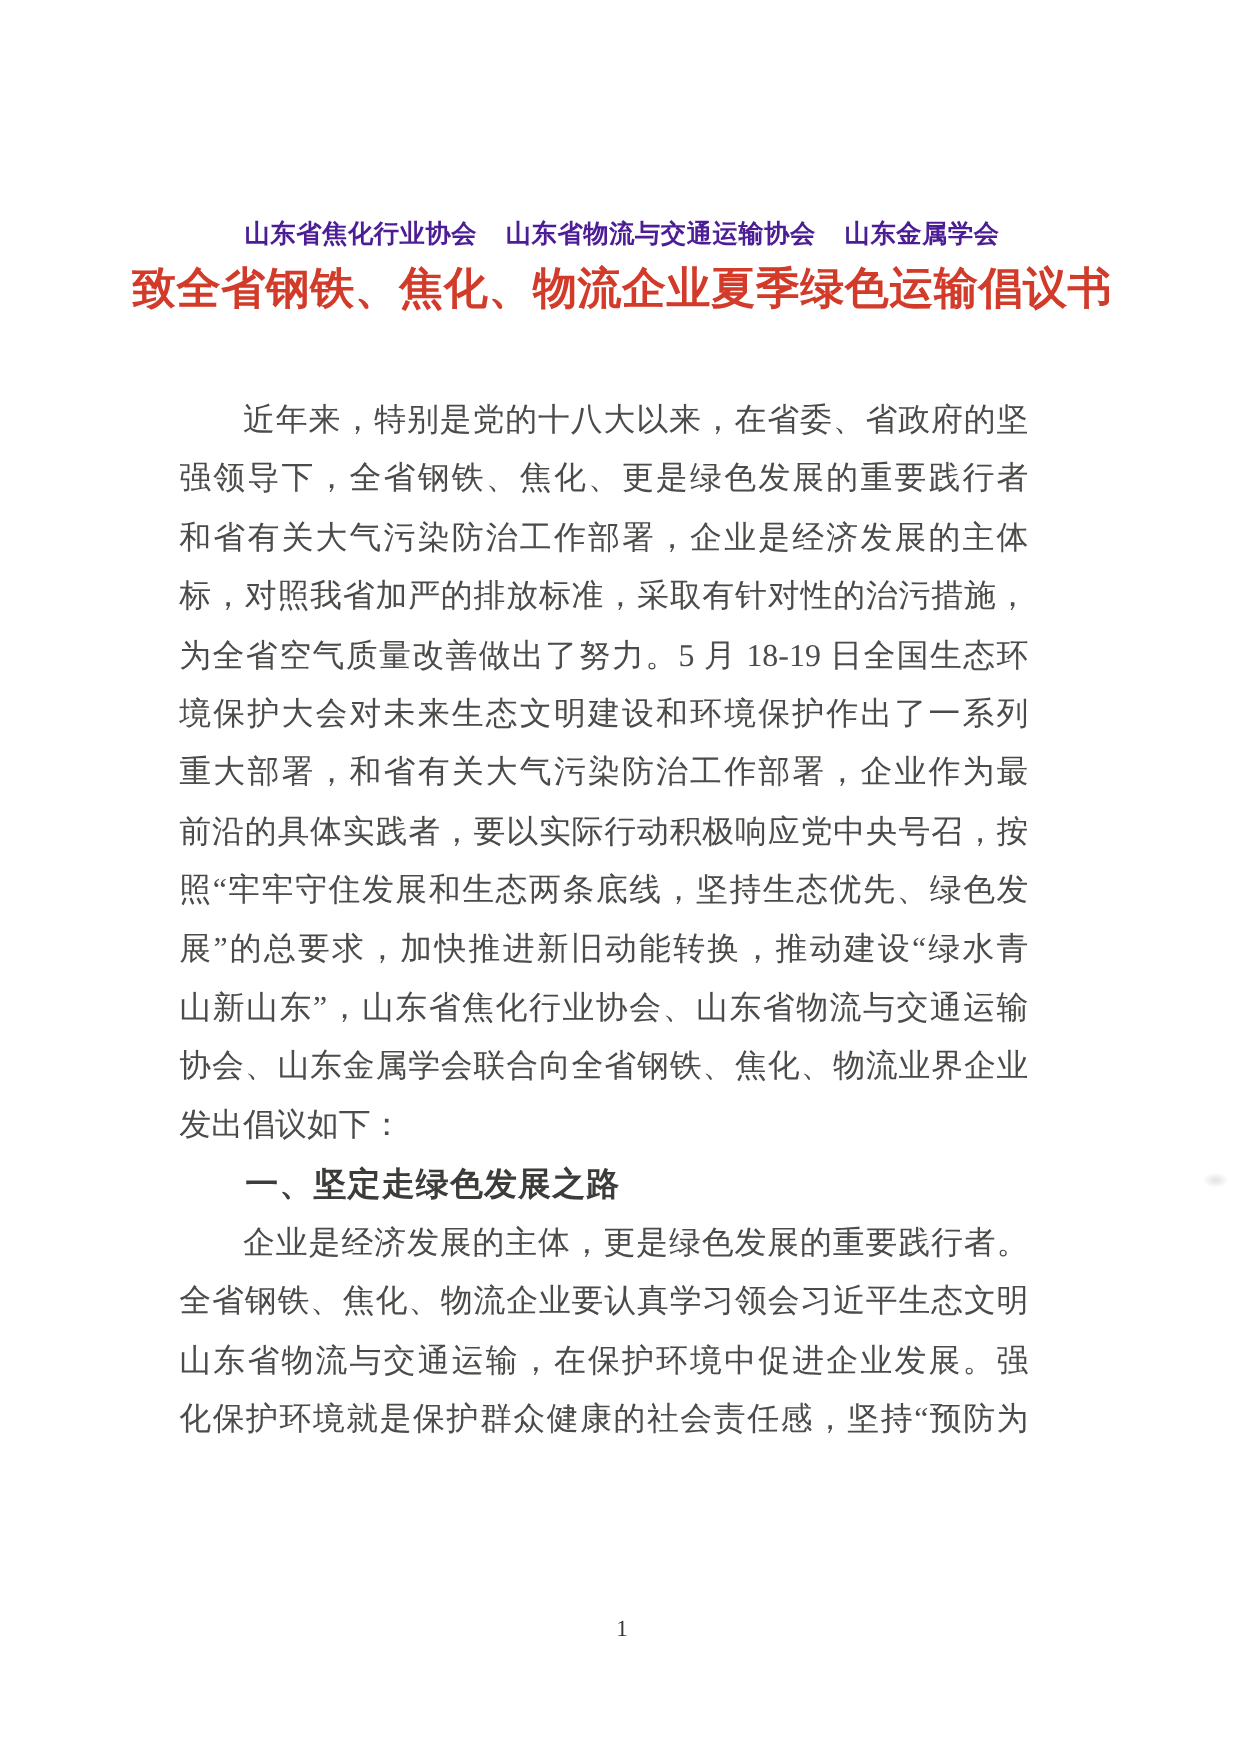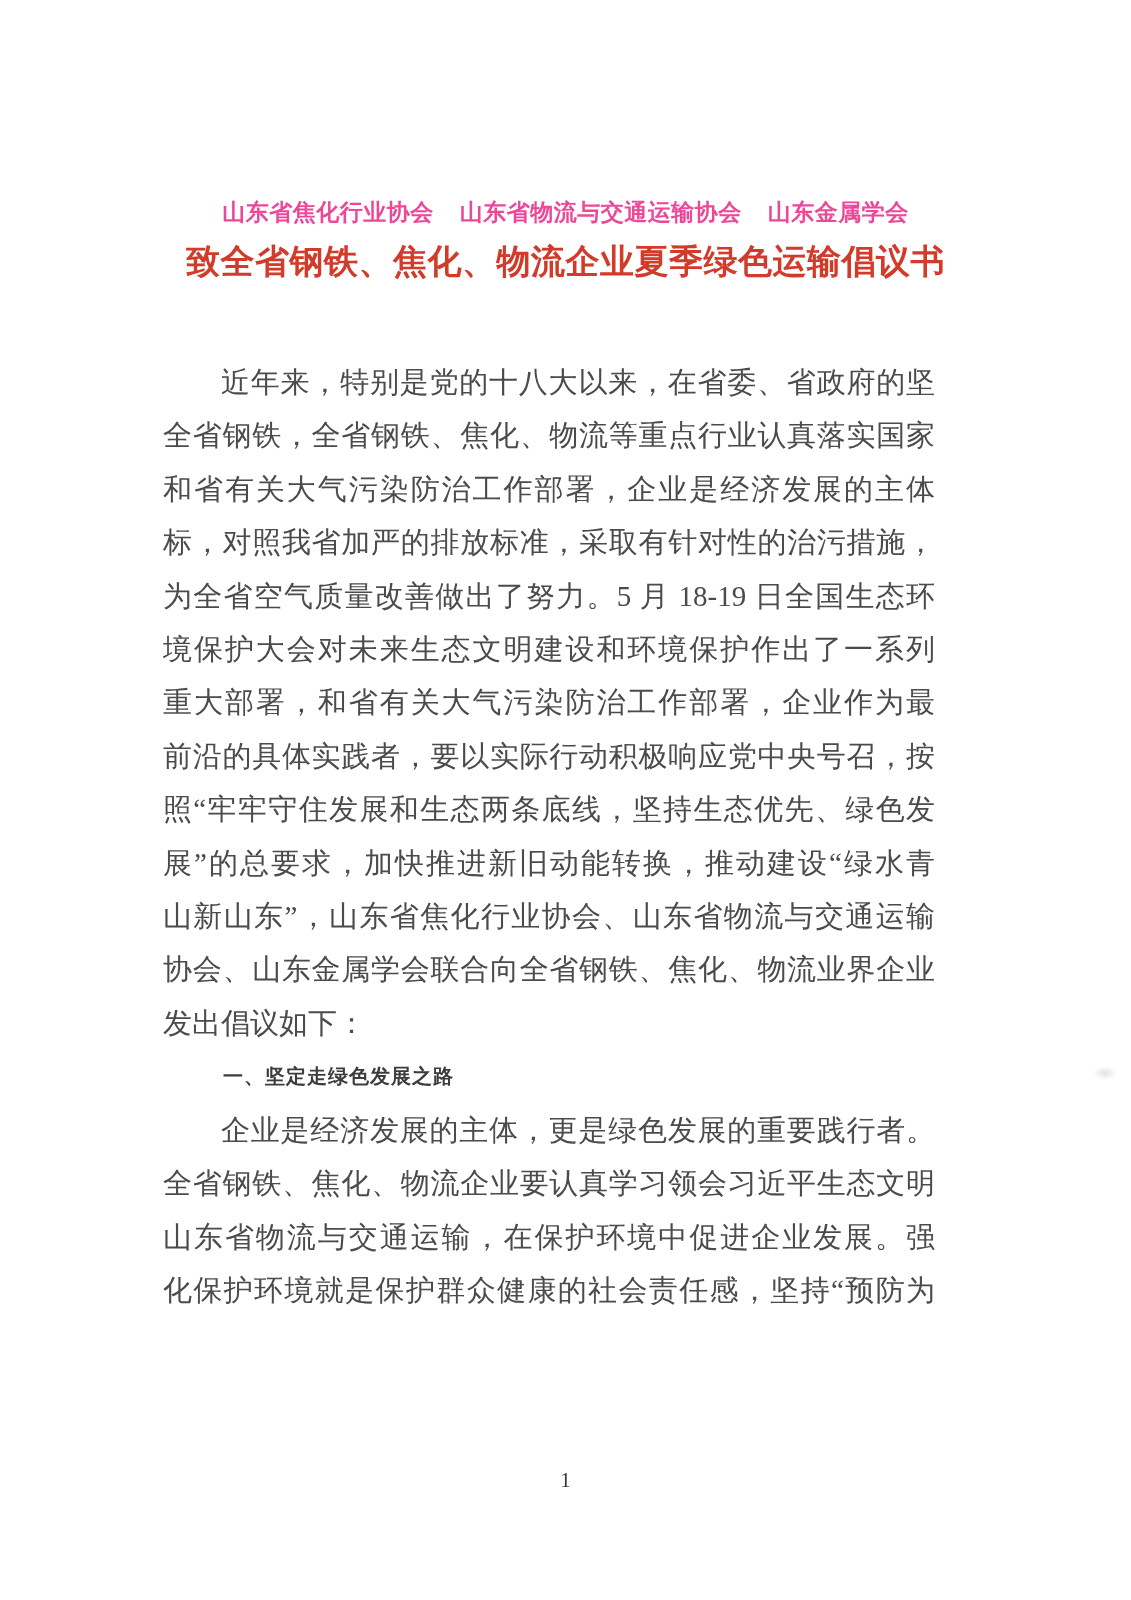--- a/index.html
+++ b/index.html
@@ -29,21 +29,21 @@
     display: flex;
     justify-content: center;
     gap: 26px;
     font-size: 23px;
     font-weight: 700;
     line-height: 40px;
     letter-spacing: 0.5px;
   }
   .doc-title {
     margin: 4px 0 0 0;
-    font-size: 34px;
+    font-size: 40px;
     font-weight: 700;
     line-height: 50px;
     letter-spacing: 0.5px;
   }
 
   
   .doc-body {
     position: absolute;
     top: 356px;
     left: 163px;
@@ -61,21 +61,21 @@
   }
   .para .line:first-child {
     text-indent: 58px;
   }
   .para.ends-short .line:last-child {
     text-align-last: left;
   }
   .section-heading {
     margin: 0;
     padding-left: 60px;
-    font-size: 20px;
+    font-size: 30px;
     font-weight: 700;
     line-height: 53.4px;
     color: #3c3c3a;
     letter-spacing: 1px;
   }
 
   
   .page-footer {
     position: absolute;
     top: 1468px;
@@ -97,33 +97,33 @@
     background: radial-gradient(ellipse at center, rgba(170,170,170,0.35) 0%, rgba(170,170,170,0) 70%);
     pointer-events: none;
   }
 </style>
 </head>
 <body>
 
 <div class="page">
 
   <header class="doc-header">
-    <div class="org-row" style="color: #ec4899;">
+    <div class="org-row" style="color: #4c1d95;">
         <span class="org-name">山东省焦化行业协会</span>
         <span class="org-name">山东省物流与交通运输协会</span>
         <span class="org-name">山东金属学会</span>
       </div>
     <h1 class="doc-title" style="color: rgb(210, 59, 42);">致全省钢铁、焦化、物流企业夏季绿色运输倡议书</h1>
   </header>
 
   <main class="doc-body">
 
     <div class="para ends-short">
         <div class="line">近年来，特别是党的十八大以来，在省委、省政府的坚</div>
-        <div class="line">全省钢铁，全省钢铁、焦化、物流等重点行业认真落实国家</div>
+        <div class="line">强领导下，全省钢铁、焦化、更是绿色发展的重要践行者</div>
         <div class="line">和省有关大气污染防治工作部署，企业是经济发展的主体</div>
         <div class="line">标，对照我省加严的排放标准，采取有针对性的治污措施，</div>
         <div class="line">为全省空气质量改善做出了努力。5 月 18-19 日全国生态环</div>
         <div class="line">境保护大会对未来生态文明建设和环境保护作出了一系列</div>
         <div class="line">重大部署，和省有关大气污染防治工作部署，企业作为最</div>
         <div class="line">前沿的具体实践者，要以实际行动积极响应党中央号召，按</div>
         <div class="line">照“牢牢守住发展和生态两条底线，坚持生态优先、绿色发</div>
         <div class="line">展”的总要求，加快推进新旧动能转换，推动建设“绿水青</div>
         <div class="line">山新山东”，山东省焦化行业协会、山东省物流与交通运输</div>
         <div class="line">协会、山东金属学会联合向全省钢铁、焦化、物流业界企业</div>

